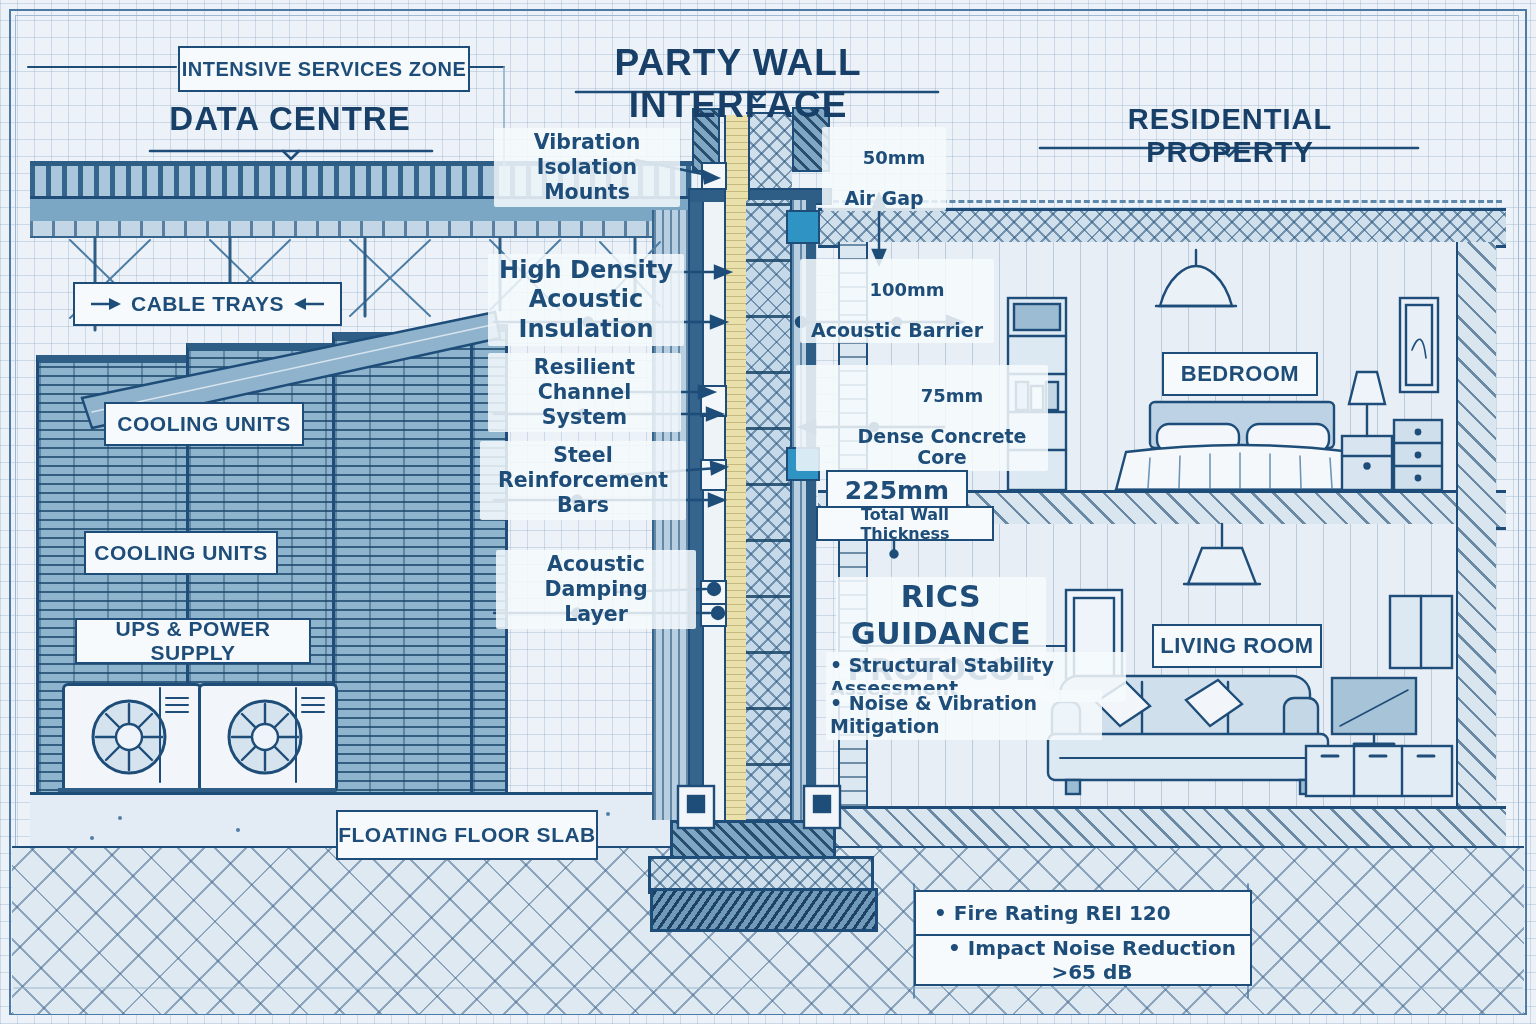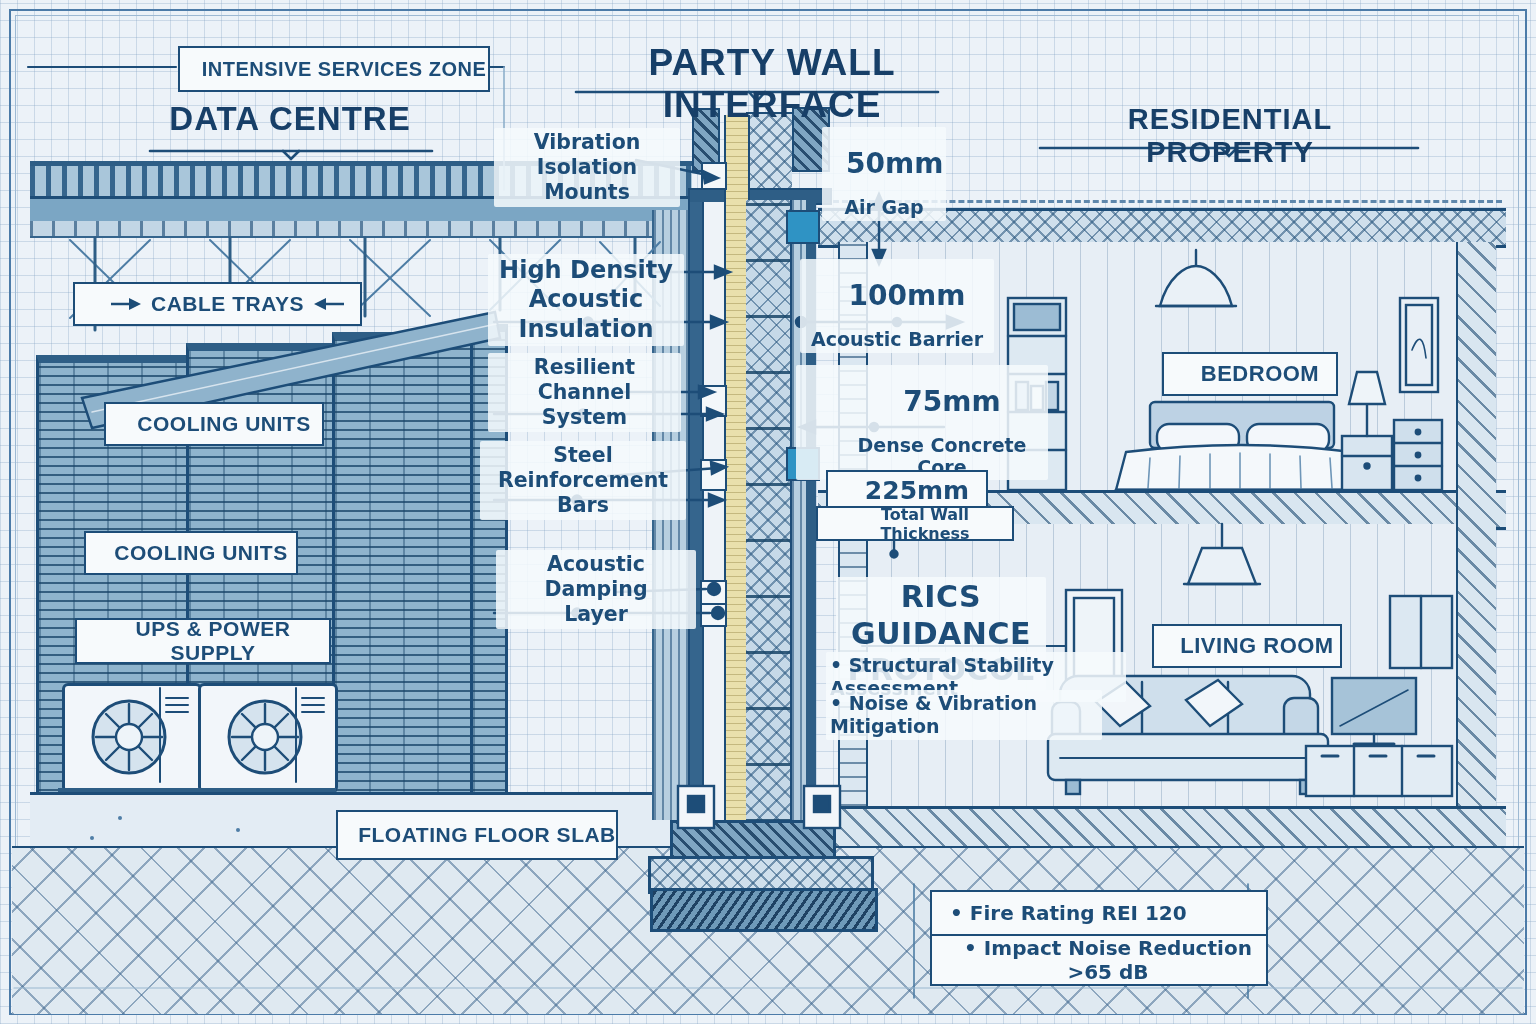--- a/index.html
+++ b/index.html
@@ -41,24 +41,24 @@
   .brick{background-color:#dbe7f1;background-image:
       repeating-linear-gradient(0deg, rgba(35,80,120,.6) 0 2px, transparent 2px 14px);
       border-left:2.5px solid #1d4d78;border-right:2.5px solid #1d4d78;}
   .panel{background-color:#e7eef5;background-image:
       repeating-linear-gradient(90deg, rgba(120,150,180,.4) 0 1px, transparent 1px 27px);}
   .rubble{background-color:#dfe9f1;background-image:
       repeating-linear-gradient(45deg, rgba(60,100,140,.5) 0 2px, transparent 2px 26px),
       repeating-linear-gradient(-45deg, rgba(60,100,140,.5) 0 2px, transparent 2px 30px);}
   
   .box{background:#f7fafc;border:2.5px solid #1d4d78;display:flex;align-items:center;
-      justify-content:center;text-align:center;font-weight:bold;padding-left:20px;}
+      justify-content:center;text-align:center;font-weight:bold;}
   .ann{font-family:"DejaVu Sans",sans-serif;font-weight:bold;text-align:center;line-height:1.22;
       white-space:pre-line;background:rgba(246,250,253,.85);padding:2px 4px;border-radius:2px;}
-  .dimval{font-family:"DejaVu Sans",sans-serif;font-weight:bold;font-size:28px;line-height:1.05;margin-left:20px;}
+  .dimval{font-family:"DejaVu Sans",sans-serif;font-weight:bold;font-size:18px;line-height:1.05;margin-left:20px;}
   .dimlab{font-family:"DejaVu Sans",sans-serif;font-weight:bold;font-size:19px;line-height:1.1;}
   .caps{letter-spacing:.5px;}
   .heading{font-weight:bold;text-align:center;color:#173f68;letter-spacing:1px;}
 </style>
 </head>
 <body>
 
 <div class="page">
 
   <div class="abs frame" style="left:9px;top:9px;width:1514px;height:1002px;"></div>
@@ -341,21 +341,21 @@
         <line x1="1418" y1="756" x2="1434" y2="756" stroke-width="3"></line>
       </g>
       <g>
         <rect x="1390" y="596" width="62" height="72" fill="#dce8f2"></rect>
         <line x1="1421" y1="596" x2="1421" y2="668"></line>
       </g>
     </g>
   </svg>
 
   <div class="abs box caps" style="left:178px;top:46px;width:288px;height:42px;font-size:20px;">INTENSIVE SERVICES ZONE</div>
-  <div class="abs heading" style="left:552px;top:42px;width:440px;font-size:37px;">PARTY WALL INTERFACE</div>
+  <div class="abs heading" style="left:518px;top:42px;width:440px;font-size:37px;">PARTY WALL INTERFACE</div>
   <div class="abs heading" style="left:140px;top:100px;width:300px;font-size:33px;">DATA CENTRE</div>
   <div class="abs heading" style="left:1048px;top:103px;width:364px;font-size:29px;">RESIDENTIAL PROPERTY</div>
 
   <div class="abs ann" style="left:494px;top:128px;width:178px;font-size:20.5px;">Vibration Isolation
 Mounts</div>
   <div class="abs ann" style="left:488px;top:254px;width:188px;font-size:24px;">High Density
 Acoustic Insulation</div>
   <div class="abs ann" style="left:488px;top:353px;width:185px;font-size:20.5px;">Resilient Channel
 System</div>
   <div class="abs ann" style="left:480px;top:441px;width:198px;font-size:20.5px;">Steel Reinforcement
@@ -395,18 +395,18 @@
       </svg>
   </div>
   <div class="abs box caps" style="left:104px;top:402px;width:196px;height:40px;font-size:21px;">COOLING UNITS</div>
   <div class="abs box caps" style="left:84px;top:531px;width:190px;height:40px;font-size:21px;">COOLING UNITS</div>
   <div class="abs box caps" style="left:75px;top:618px;width:232px;height:42px;font-size:21px;">UPS &amp; POWER SUPPLY</div>
   <div class="abs box caps" style="left:1162px;top:352px;width:152px;height:40px;font-size:22px;">BEDROOM</div>
 
   <div class="abs box caps" style="left:336px;top:810px;width:258px;height:46px;font-size:21px;">FLOATING FLOOR SLAB</div>
   <div class="abs box caps" style="left:1152px;top:624px;width:166px;height:40px;font-size:22px;">LIVING ROOM</div>
 
-  <div class="abs box" style="left:914px;top:890px;width:334px;height:92px;flex-direction:column;align-items:stretch;padding:0;margin-left:16px;">
+  <div class="abs box" style="left:914px;top:890px;width:334px;height:92px;flex-direction:column;align-items:stretch;padding:0;">
     <div style="flex:1;display:flex;align-items:center;padding-left:18px;font-size:20px;font-family:'DejaVu Sans',sans-serif;border-bottom:2.5px solid #1d4d78;">• Fire Rating REI 120</div>
     <div style="flex:1;display:flex;align-items:center;padding-left:18px;font-size:20px;font-family:'DejaVu Sans',sans-serif;">• Impact Noise Reduction  &gt;65 dB</div>
   </div>
 
 </div>
 
 </body></html>

